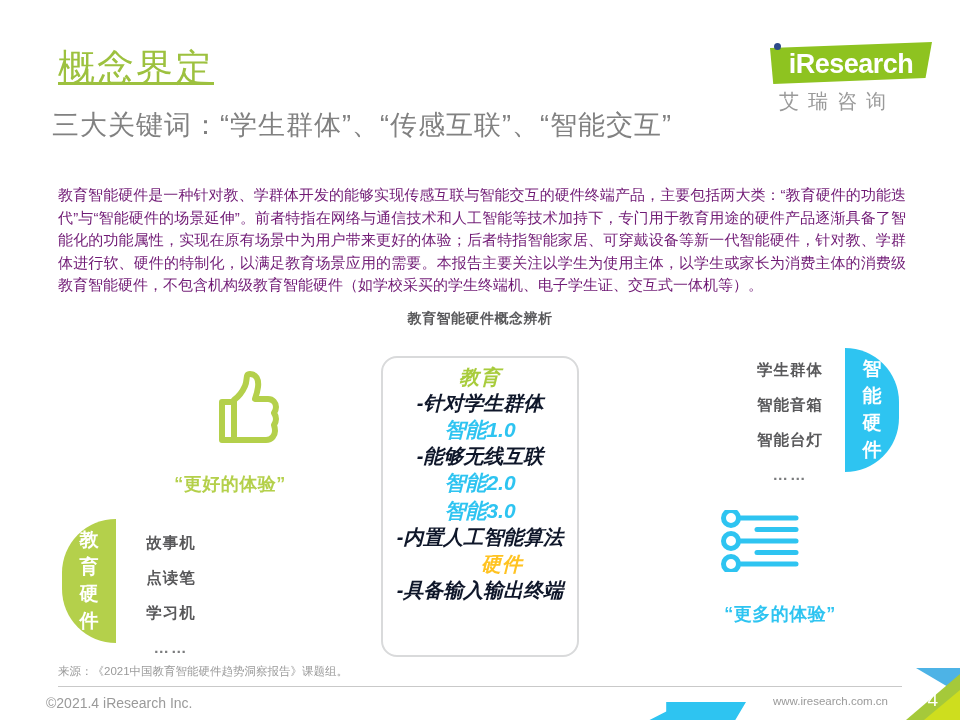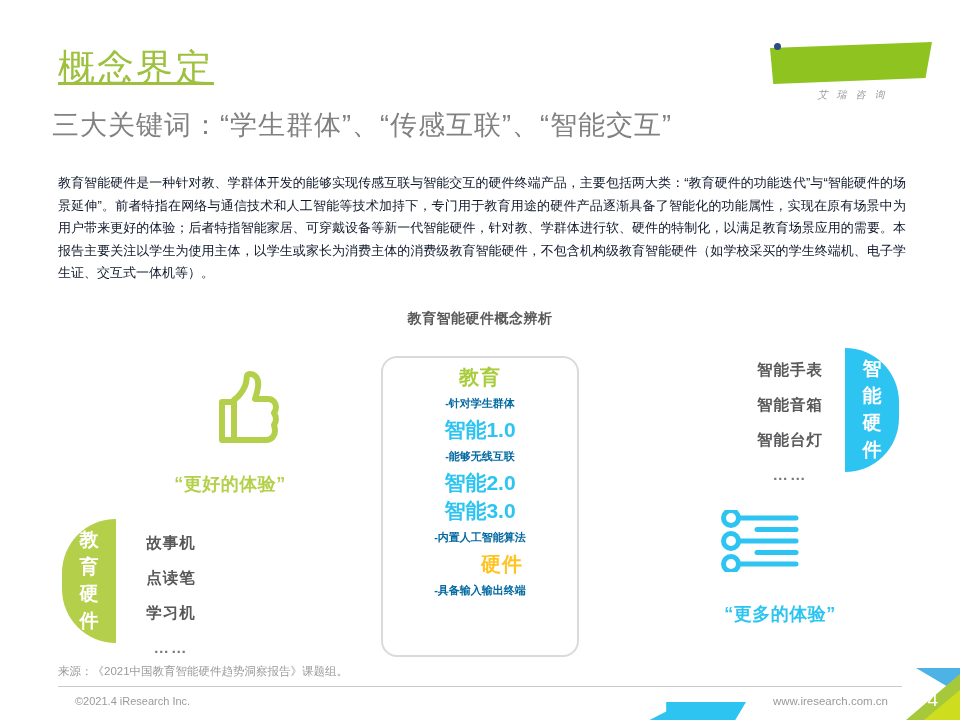--- a/index.html
+++ b/index.html
@@ -75,37 +75,36 @@
     font-size: 27px;
     font-weight: bold;
     color: #ffffff;
     letter-spacing: -0.5px;
   }
   .logo-cn {
     position: absolute;
     left: 10px;
     top: 46px;
     width: 162px;
-    text-align: center;
-    font-size: 10px;
+    text-align: left;
+    font-size: 20px;
     color: #9a9a9a;
     letter-spacing: 9px;
     text-indent: 9px;
-    font-style: italic;
   }
 
   
   #intro-paragraph {
     position: absolute;
     left: 58px;
-    top: 172px;
+    top: 184px;
     width: 848px;
-    font-size: 13px;
+    font-size: 15px;
     line-height: 22.5px;
-    color: #0f172a;
+    color: #701a75;
     text-align: justify;
     letter-spacing: 0px;
   }
 
   
   #diagram-title {
     position: absolute;
     left: 0;
     top: 310px;
     width: 960px;
@@ -129,33 +128,34 @@
     left: 381px;
     top: 26px;
     width: 198px;
     height: 301px;
     border: 2px solid #d9dadb;
     border-radius: 16px;
     box-sizing: border-box;
     background: #ffffff;
     text-align: center;
     padding-top: 5px;
+    font-style: italic;
   }
   .cp-head {
     font-size: 20px;
     font-weight: bold;
     line-height: 28px;
     letter-spacing: 1px;
   }
   .cp-head.green { color: #a8cc3c; }
   .cp-head.yellow { color: #ffc322; margin-left: 44px; }
   .cp-item {
-    font-size: 11px;
-    font-weight: bold;
-    color: #0369a1;
+    font-size: 20px;
+    font-weight: bold;
+    color: #0f172a;
     line-height: 25px;
     letter-spacing: 0px;
   }
   .cp-level {
     font-size: 21px;
     font-weight: bold;
     color: #2ec4f1;
     line-height: 28px;
     letter-spacing: 0px;
   }
@@ -256,23 +256,23 @@
   #footer-rule {
     position: absolute;
     left: 58px;
     top: 686px;
     width: 844px;
     height: 1px;
     background: #c9c9c9;
   }
   #copyright {
     position: absolute;
-    left: 75px;
+    left: 46px;
     top: 695px;
-    font-size: 11px;
+    font-size: 14px;
     color: #9a9a9a;
   }
   #website {
     position: absolute;
     right: 72px;
     top: 695px;
     font-size: 11.5px;
     color: #9a9a9a;
   }
   #corner-deco {
@@ -293,20 +293,21 @@
 </style>
 </head>
 <body>
 
 <div id="page-title">概念界定</div>
 <div id="page-subtitle">三大关键词：“学生群体”、“传感互联”、“智能交互”</div>
 
 <div id="logo-block">
   <div class="logo-shape"></div>
   <div class="logo-i-dot"></div>
+  <div class="logo-word">iResearch</div>
   <div class="logo-cn">艾瑞咨询</div>
 </div>
 
 <div id="intro-paragraph">教育智能硬件是一种针对教、学群体开发的能够实现传感互联与智能交互的硬件终端产品，主要包括两大类：“教育硬件的功能迭代”与“智能硬件的场景延伸”。前者特指在网络与通信技术和人工智能等技术加持下，专门用于教育用途的硬件产品逐渐具备了智能化的功能属性，实现在原有场景中为用户带来更好的体验；后者特指智能家居、可穿戴设备等新一代智能硬件，针对教、学群体进行软、硬件的特制化，以满足教育场景应用的需要。本报告主要关注以学生为使用主体，以学生或家长为消费主体的消费级教育智能硬件，不包含机构级教育智能硬件（如学校采买的学生终端机、电子学生证、交互式一体机等）。</div>
 
 <div id="diagram-title">教育智能硬件概念辨析</div>
 
 <div id="diagram">
 
   <div id="center-panel">
@@ -341,21 +342,21 @@
       <path d="M36 32 L36 30 C36 30 43 25 47 16 C50 9 47 4 52 4 C58 4 61 9 60 17 C59.4 22 57 29 57 29 H70 C75 29 78 33 78 37 C78 40 76 43 76 43 C76 43 78 46 78 49 C78 52 76 55 76 55 C76 55 77 58 77 61 C77 65 74 70 68 70 H36 Z" stroke="#b4d04b" stroke-width="6" stroke-linejoin="round" stroke-linecap="round"></path>
     </svg>
   </div>
   <div id="thumb-caption" class="icon-caption">“更好的体验”</div>
 
   <div id="scene-arrow" class="arrow">
     
   </div>
 
   <div id="smart-items" class="item-list">
-    <div>智能手表</div>
+    <div>学生群体</div>
     <div>智能音箱</div>
     <div>智能台灯</div>
     <div class="dots">……</div>
   </div>
 
   <div id="smart-hardware-badge" class="d-shape">
     <span>智</span>
     <span>能</span>
     <span>硬</span>
     <span>件</span>

